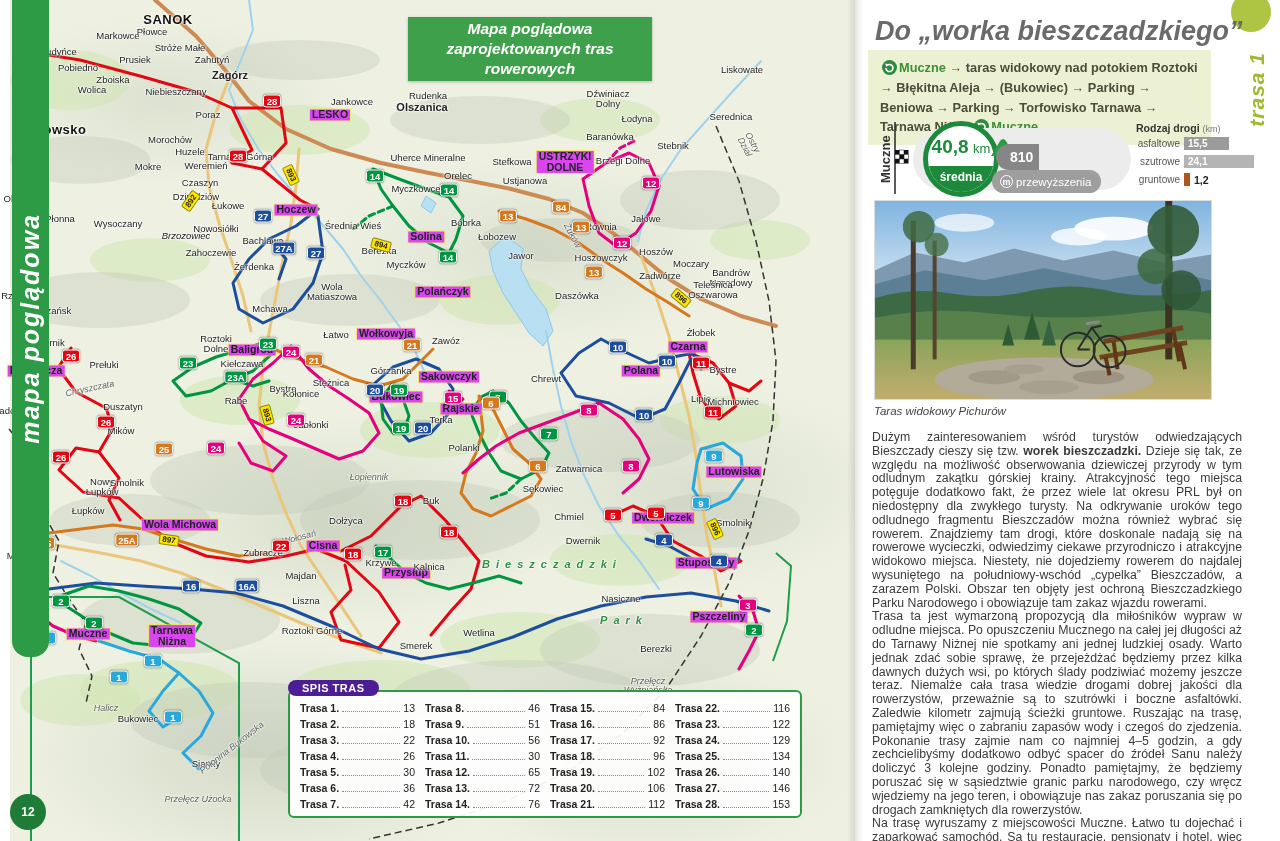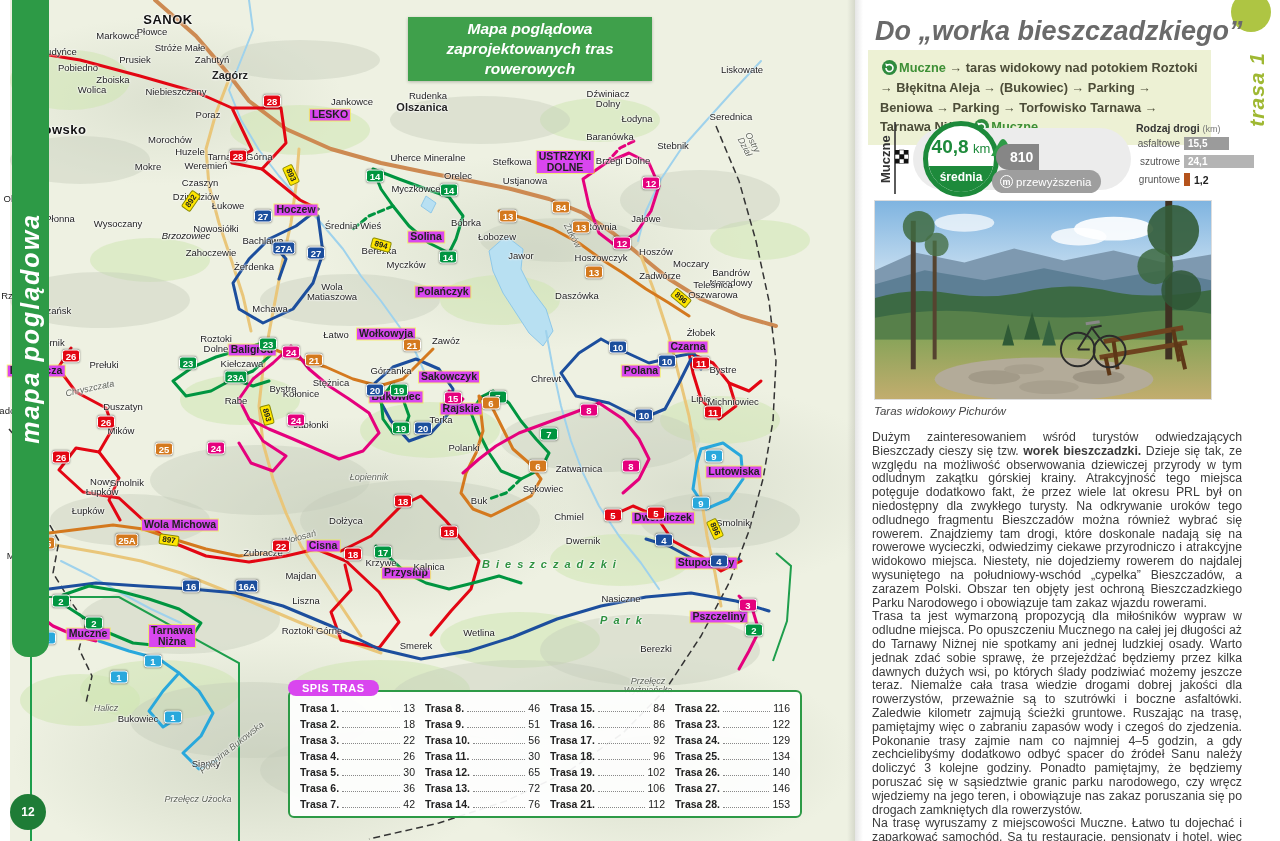--- a/index.html
+++ b/index.html
@@ -39,21 +39,21 @@
     border-radius:0 0 16px 16px; z-index:6; display:flex; align-items:center; justify-content:center; }
   #sidebar span { writing-mode:vertical-rl; transform:rotate(180deg); color:#fff; font-weight:700; font-style:italic;
     font-size:25px; letter-spacing:2px; }
 
   #map-banner { position:absolute; left:408px; top:17px; width:244px; min-height:42px; background:#3fa04b; z-index:6;
     color:#fff; font-weight:700; font-style:italic; font-size:15.5px; line-height:1.3; text-align:center;
     padding:2px 6px; box-shadow:0 1px 3px rgba(0,0,0,.25); }
 
   #spis-panel { position:absolute; left:288px; top:690px; width:514px; height:128px; background:rgba(255,255,255,.93);
     border:2px solid #2d9a46; border-radius:6px; z-index:6; padding:8px 10px 4px 10px; }
-  #spis-title { position:absolute; left:-2px; top:-12px; background:#d946ef; color:#fff; font-weight:700; font-size:11px;
+  #spis-title { position:absolute; left:-2px; top:-12px; background:#4c1d95; color:#fff; font-weight:700; font-size:11px;
     padding:2px 14px; border-radius:10px; letter-spacing:.5px; }
   #spis-body { display:flex; gap:10px; height:100%; }
   .spis-col { flex:1; display:flex; flex-direction:column; justify-content:space-between; padding:2px 0; }
   .spis-row { display:flex; align-items:baseline; font-size:10.5px; color:#222; }
   .spis-row .lbl { font-weight:700; white-space:nowrap; }
   .spis-row .dots { flex:1; border-bottom:1.5px dotted #888; margin:0 3px 2px 3px; }
   .spis-row .pg { font-weight:400; }
 
   #map-pagenum { position:absolute; left:10px; top:794px; width:36px; height:36px; border-radius:50%;
     background:#1e7c36; color:#fff; font-size:12px; font-weight:700; display:flex; align-items:center; justify-content:center; z-index:7; }
@@ -324,21 +324,21 @@
         <span class="town p" style="left: 332px; top: 292px;">Wola
 Matiaszowa</span>
         <span class="town p" style="left: 254px; top: 267px;">Żerdenka</span>
         <span class="town p" style="left: 263px; top: 241px;">Bachlawa</span>
         <span class="town p" style="left: 216px; top: 229px;">Nowosiółki</span>
         <span class="town p" style="left: 211px; top: 253px;">Zahoczewie</span>
         <span class="town p" style="left: 391px; top: 371px;">Górzanka</span>
         <span class="town p" style="left: 446px; top: 341px;">Zawóz</span>
         <span class="town p" style="left: 441px; top: 420px;">Terka</span>
         <span class="town p" style="left: 464px; top: 448px;">Polanki</span>
-        <span class="town p" style="left: 431px; top: 501px; margin-left: 48px;">Buk</span>
+        <span class="town p" style="left: 431px; top: 501px;">Buk</span>
         <span class="town p" style="left: 381px; top: 563px;">Krzywe</span>
         <span class="town p" style="left: 429px; top: 567px;">Kalnica</span>
         <span class="town p" style="left: 301px; top: 576px; text-align: center;">Majdan</span>
         <span class="town p" style="left: 306px; top: 601px;">Liszna</span>
         <span class="town p" style="left: 312px; top: 631px;">Roztoki Górne</span>
         <span class="town p" style="left: 416px; top: 646px;">Smerek</span>
         <span class="town p" style="left: 479px; top: 633px;">Wetlina</span>
         <span class="town p" style="left: 656px; top: 649px;">Berezki</span>
         <span class="town p" style="left: 621px; top: 599px;">Nasiczne</span>
         <span class="town p" style="left: 579px; top: 469px;">Zatwarnica</span>

